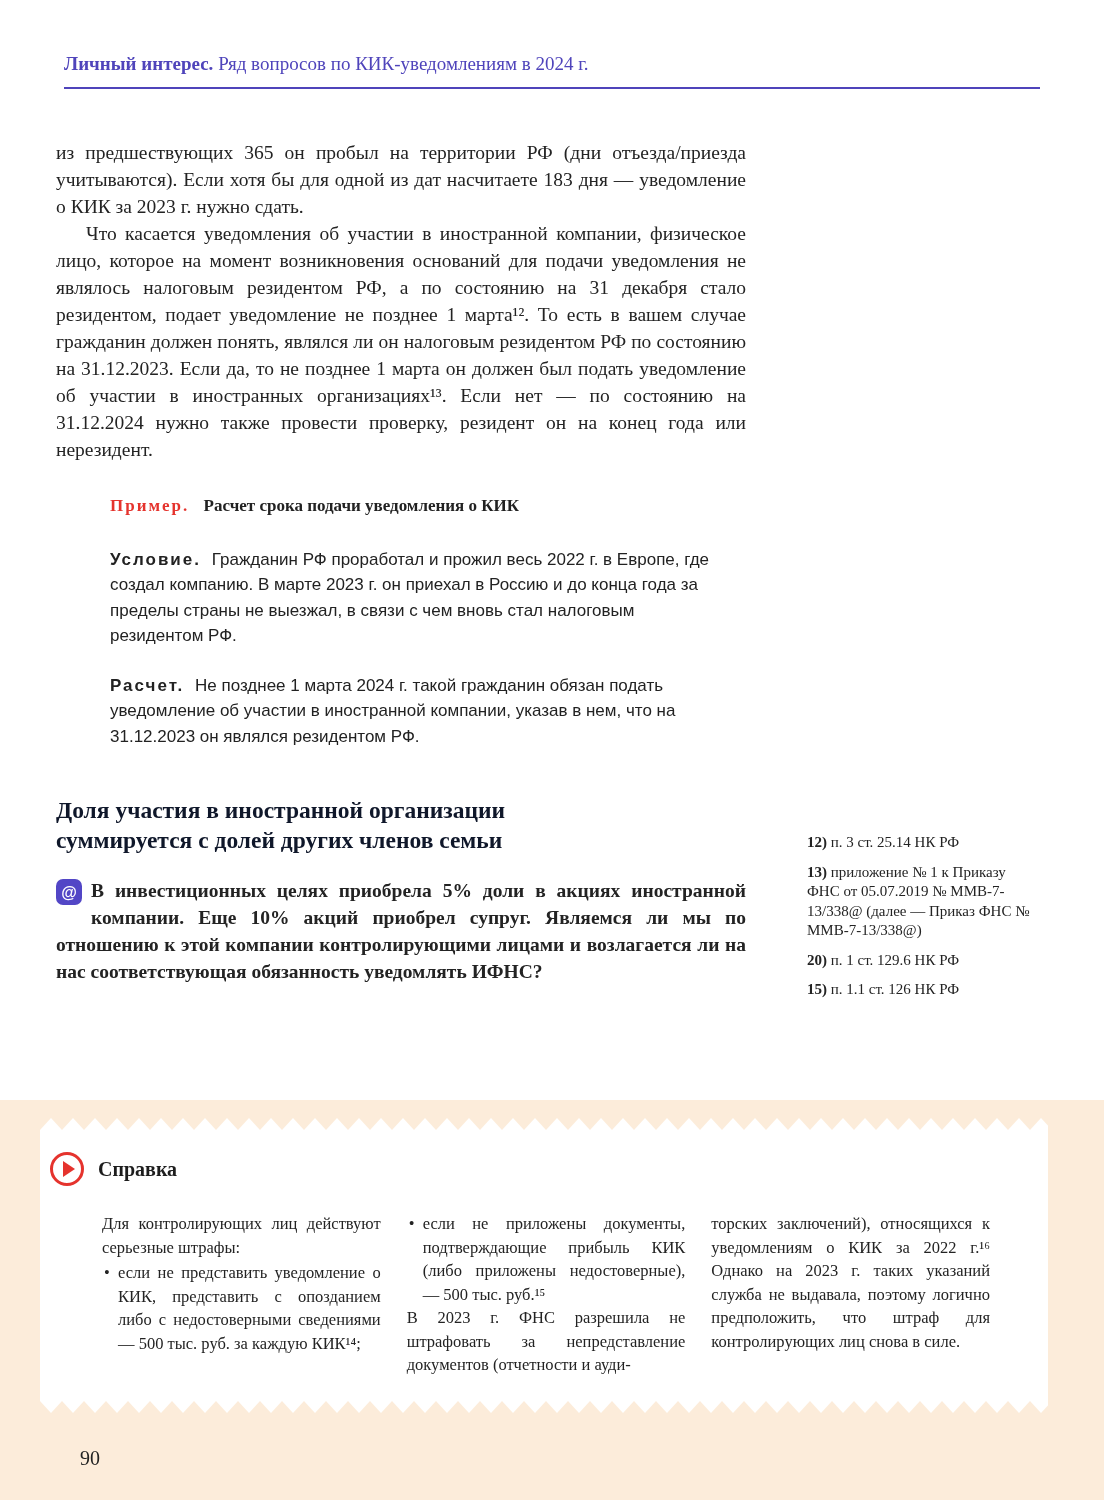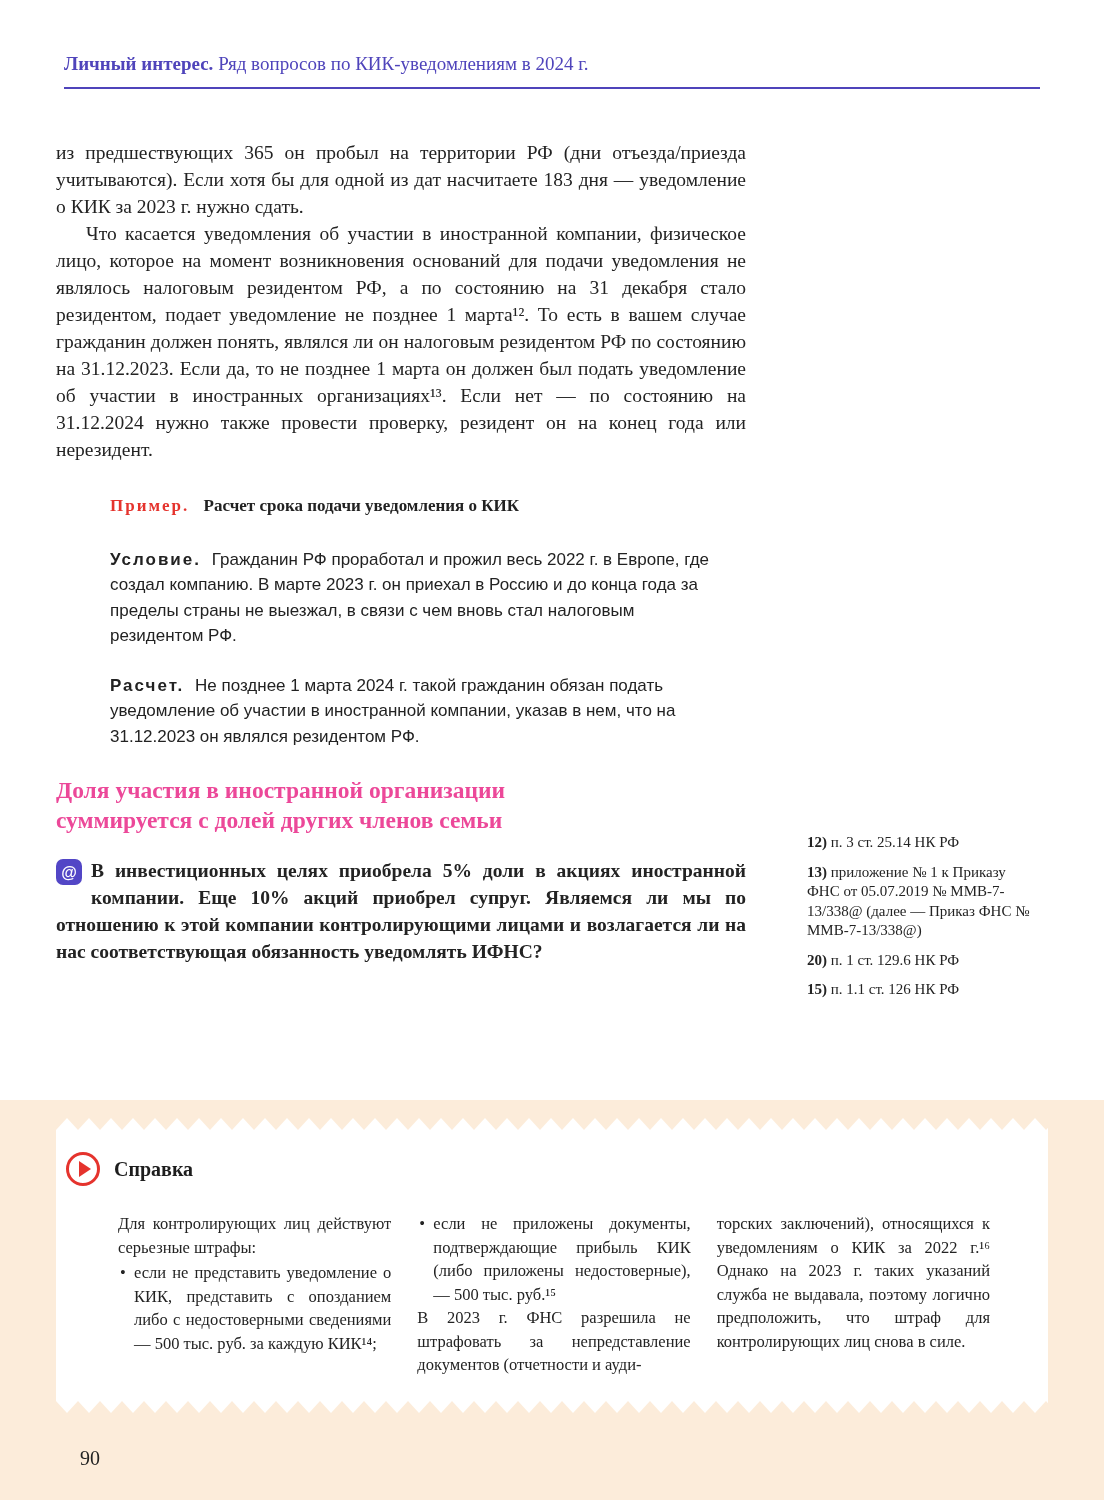--- a/index.html
+++ b/index.html
@@ -40,41 +40,41 @@
     font-size:17px; line-height:25.5px; color:#222222;
   }
   .example-head { margin-bottom:28px;font-family:Liberation Serif, serif; }
   .example-label { color:#e5332d; font-weight:bold; letter-spacing:2px; margin-right:10px; }
   .example-title { font-weight:bold; }
   .example-block-p { margin-bottom:24px; }
   .example-sublabel { font-weight:bold; letter-spacing:2px; margin-right:6px; }
 
   
   .section-heading {
-    margin-top:26px; max-width:590px;
-    font-size:23.5px; line-height:30px; font-weight:bold; color:#ec4899;
+    margin-top:46px; max-width:590px;
+    font-size:23.5px; line-height:30px; font-weight:bold; color:#0f172a;
   }
   .question { margin-top:22px; font-weight:bold; font-size:19.5px; line-height:27px; text-align:justify; }
   .at-icon {
     float:left; width:26px; height:26px; margin:2px 9px 0 0;
     background:#5246c6; border-radius:7px;
     color:#ffffff; font-family:"Liberation Sans","DejaVu Sans",sans-serif;
     font-size:16px; font-weight:bold;
     display:flex; align-items:center; justify-content:center;
   }
 
   
   .footnote { font-size:15px; line-height:19.5px; margin-bottom:10px; }
   .footnote b { font-weight:bold; }
 
   
   .ref-band {
     position:absolute; left:0; right:0; top:1100px; bottom:0;
     background:#fcecda;
-    padding:18px 56px 0 56px;
+    padding:18px 56px 0 40px;
   }
   .ref-card { position:relative; }
   .zz { display:block; width:100%; height:12px; }
   .ref-card-body { background:#ffffff; padding:22px 58px 24px 62px; }
   .ref-title-row { display:flex; align-items:center; margin-left:-52px; margin-bottom:26px; }
   .play-icon {
     width:34px; height:34px; flex:0 0 34px;
     border:3px solid #e5332d; border-radius:50%;
     background:#ffffff;
     display:flex; align-items:center; justify-content:center;

